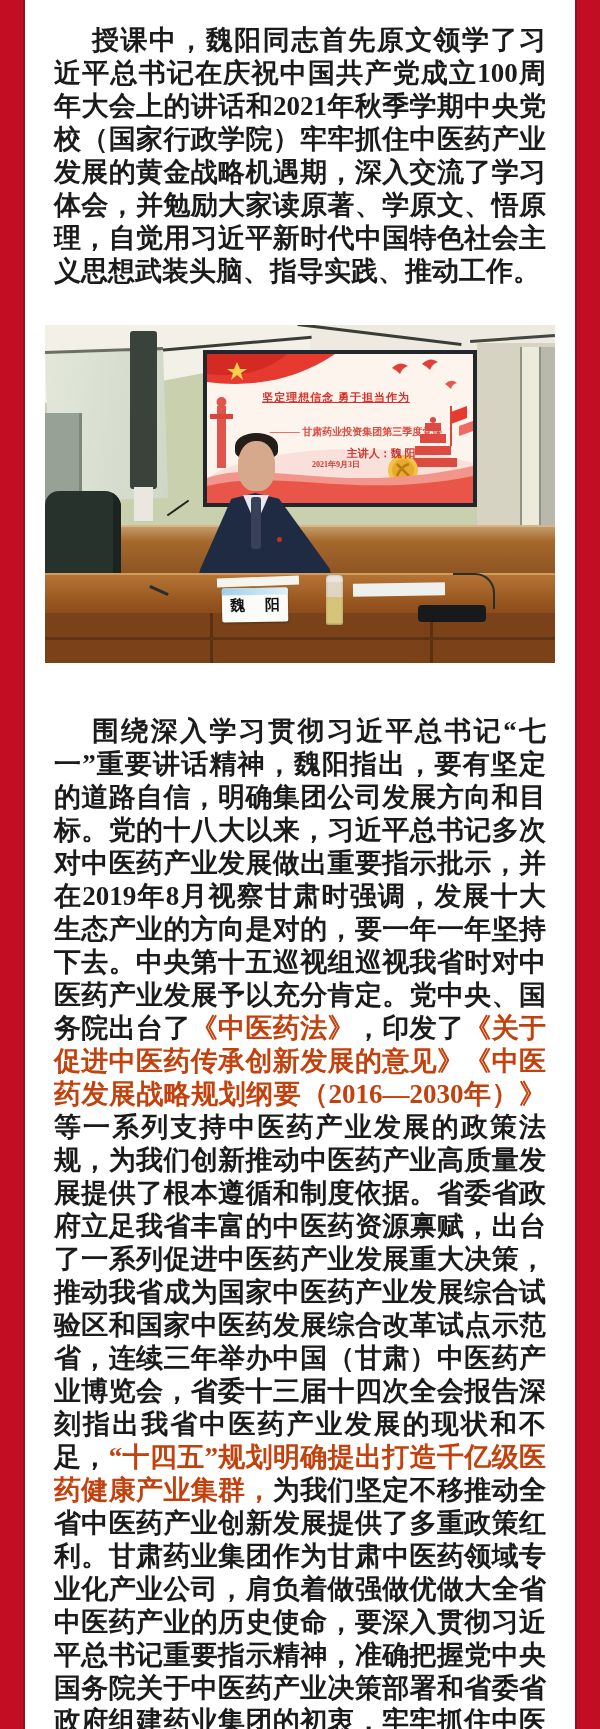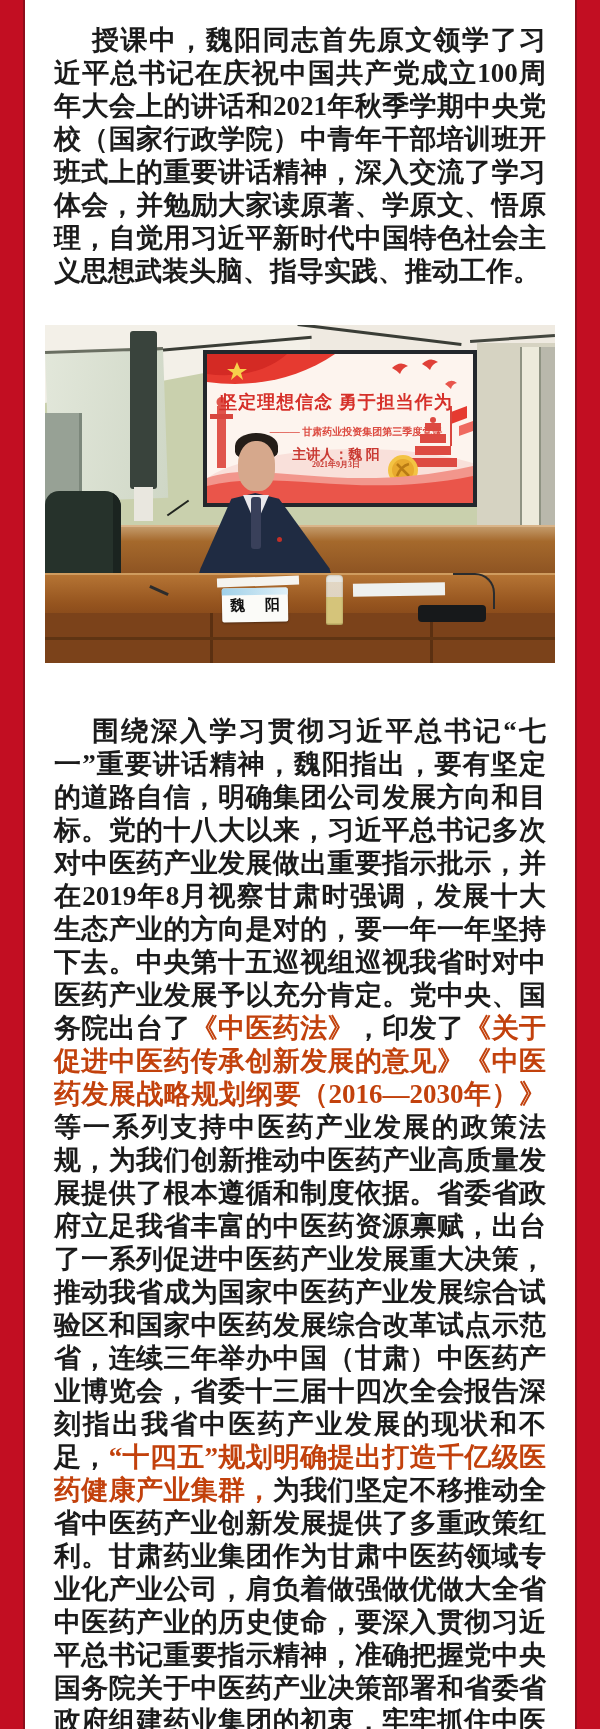--- a/index.html
+++ b/index.html
@@ -22,24 +22,24 @@
   .mirror{left:0;top:26px;width:118px;height:148px;background:linear-gradient(100deg,#e2e7da,#cfd7c6);border-top:3px solid #6a6f62;transform:rotate(-2deg);transform-origin:left top;}
   .door{left:0;top:88px;width:34px;height:100px;background:#97a195;border-right:3px solid #7c877b;}
   .column{left:85px;top:6px;width:27px;height:158px;background:#39433c;border-radius:3px;}
   .roller{left:89px;top:162px;width:19px;height:34px;background:#e9e7df;}
   .rwall{left:432px;top:18px;width:78px;height:235px;background:#d6d3c2;}
   .window{left:475px;top:22px;width:17px;height:210px;background:#eceadb;border-left:2px solid #8f9383;border-right:2px solid #8f9383;}
   .graystrip{left:496px;top:22px;width:14px;height:210px;background:#b9b8ac;}
   .screen{left:158px;top:25px;width:274px;height:157px;background:#23272c;padding:0;}
   .slide{left:4px;top:4px;width:266px;height:149px;}
   .slide-text{color:#d6302a;font-weight:700;text-align:center;width:266px;left:0;}
-  .st1{top:40px;font-size:18px;letter-spacing:1px;}
+  .st1{top:40px;font-size:11px;letter-spacing:1px;text-decoration:underline;}
   .st2{top:57px;font-size:13.5px;}
   .st3{top:75px;font-size:10px;left:40px;width:226px;color:#dc4a40;}
-  .st4{top:96px;font-size:14px;color:#c93a33;}
+  .st4{top:96px;font-size:11px;color:#c93a33;padding-left:45px;}
   .st5{top:109px;font-size:8px;color:#c93a33;}
   .band{left:0;top:200px;width:510px;height:48px;background:linear-gradient(#c39a6a,#a5692c 30%,#8d5322);border-top:2px solid #d9b489;}
   .chair{left:0;top:166px;width:76px;height:96px;background:#26322b;border-radius:14px 16px 4px 4px;box-shadow:inset -8px -10px 0 #1b2420;}
   .mic-thin{left:120px;top:182px;width:26px;height:2px;background:#20241f;transform:rotate(-35deg);}
   .man-suit{left:150px;top:168px;width:140px;height:94px;background:#1f2b42;clip-path:polygon(43% 0,60% 6%,96% 80%,100% 100%,0 100%,4% 80%,26% 6%);}
   .man-shirt{left:198px;top:170px;width:26px;height:30px;background:#e9e9ec;clip-path:polygon(0 0,100% 0,50% 100%);}
   .man-tie{left:206px;top:172px;width:10px;height:52px;background:#39405a;border-radius:3px;}
   .man-face{left:193px;top:116px;width:37px;height:50px;background:#d6a88c;border-radius:46% 46% 42% 42%;}
   .man-hair{left:190px;top:108px;width:43px;height:26px;background:#241d18;border-radius:50% 50% 30% 30%;}
   .pin{left:232px;top:212px;width:5px;height:5px;background:#c33027;border-radius:50%;}
@@ -60,21 +60,21 @@
 </style>
 </head>
 <body>
 
 <div class="page">
   <div class="side-border left"></div>
   <div class="side-border right"></div>
 
   <div class="white">
 
-    <p class="para"><span>授课中，魏阳同志首先原文领学了习近平总书记在庆祝中国共产党成立100周年大会上的讲话和2021年秋季学期中央党校（国家行政学院）中青年干部培训班开班式上的重要讲话精神，深入交流了学习体会，并勉励大家读原著、学原文、悟原理，自觉用习近平新时代中国特色社会主义思想武装头脑、指导实践、推动工作。</span></p>
+    <p class="para"><span>授课中，魏阳同志首先原文领学了习近平总书记在庆祝中国共产党成立100周年大会上的讲话和2021年秋季学期中央党校（国家行政学院）牢牢抓住中医药产业发展的黄金战略机遇期，深入交流了学习体会，并勉励大家读原著、学原文、悟原理，自觉用习近平新时代中国特色社会主义思想武装头脑、指导实践、推动工作。</span></p>
 
     <div class="photo">
 
       <div class="ceiling"></div>
       <div class="bulkhead"></div>
       <div class="recess1"></div>
       <div class="recess2"></div>
       <div class="recess3"></div>
       <div class="mirror"></div>
       <div class="door"></div>

